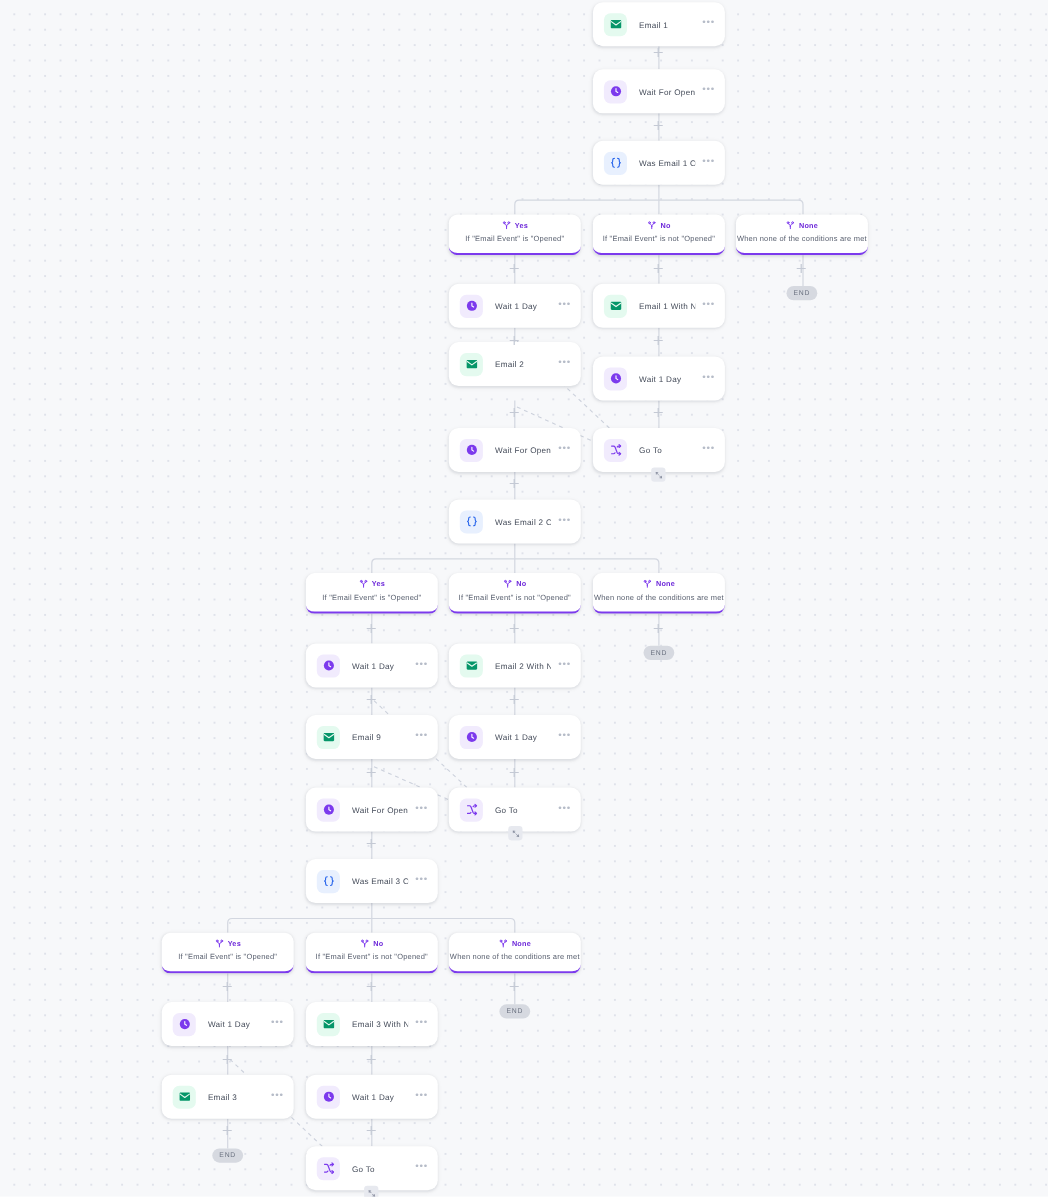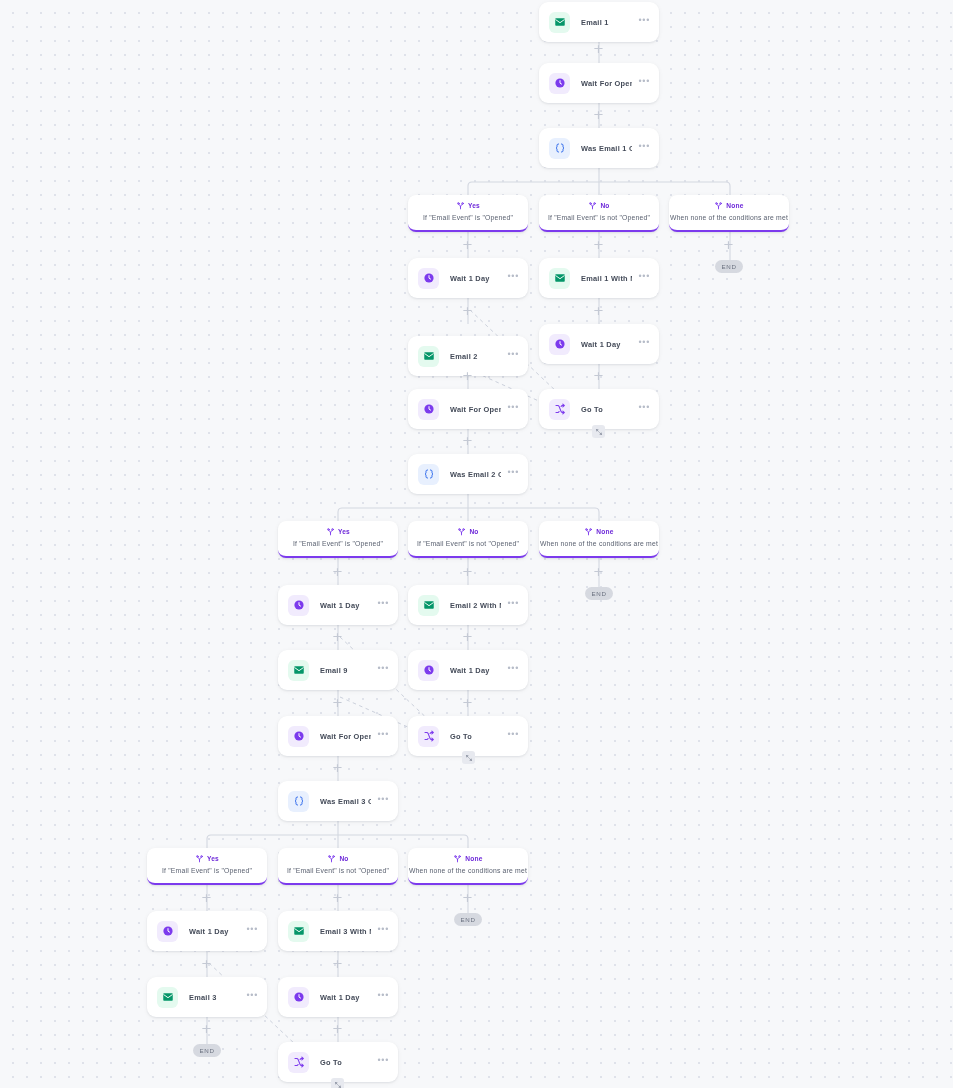--- a/index.html
+++ b/index.html
@@ -42,21 +42,20 @@
   .ic.wait  { background: #f1ebfd; }
   .ic.cond  { background: #e8f0fe; }
   .ic.goto  { background: #f1ebfd; }
   .node .lbl {
     font-size: 7.4px;
     color: #434a58;
     letter-spacing: .25px;
     white-space: nowrap;
     flex: 1 1 auto;
     overflow: hidden;
-    font-weight: bold;
   }
   .node .dots {
     flex: 0 0 auto;
     font-size: 9px;
     color: #b6bcc8;
     letter-spacing: .7px;
     line-height: 4px;
     padding-bottom: 4px;
     margin-left: 6px;
   }
@@ -230,21 +229,21 @@
     <div class="node" style="left: 539px; top: 258px; width: 120px;">
       <span class="ic email">
         <svg width="12" height="12" viewBox="0 0 24 24">
           <path fill="#059669" d="M2.5 6.5c0-1.1.9-2 2-2h15c1.1 0 2 .9 2 2v11c0 1.1-.9 2-2 2h-15c-1.1 0-2-.9-2-2z"></path>
           <path fill="none" stroke="#eafaf1" stroke-width="2" stroke-linecap="round" stroke-linejoin="round" d="M3.6 7.4 12 13.4l8.4-6"></path>
         </svg>
       </span>
       <span class="lbl">Email 1 With New Subject</span>
       <span class="dots">•••</span>
     </div>
-    <div class="node" style="left: 408px; top: 336px; width: 120px; justify-content: center;">
+    <div class="node" style="left: 408px; top: 311px; width: 120px; justify-content: center;">
       <span class="ic email">
         <svg width="12" height="12" viewBox="0 0 24 24">
           <path fill="#059669" d="M2.5 6.5c0-1.1.9-2 2-2h15c1.1 0 2 .9 2 2v11c0 1.1-.9 2-2 2h-15c-1.1 0-2-.9-2-2z"></path>
           <path fill="none" stroke="#eafaf1" stroke-width="2" stroke-linecap="round" stroke-linejoin="round" d="M3.6 7.4 12 13.4l8.4-6"></path>
         </svg>
       </span>
       <span class="lbl">Email 2</span>
       <span class="dots">•••</span>
     </div>
     <div class="node" style="left: 539px; top: 324px; width: 120px;">

